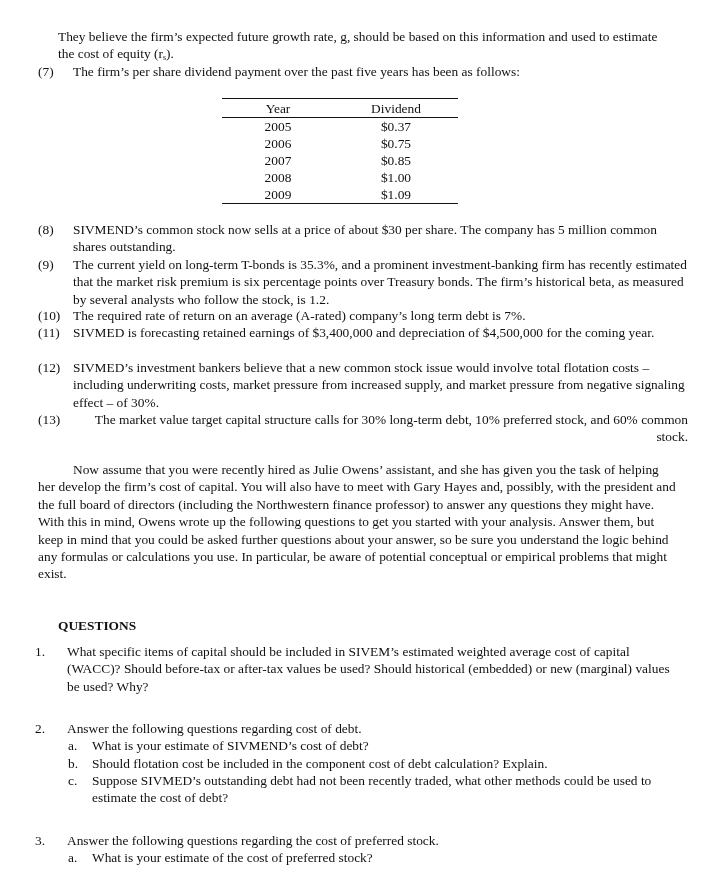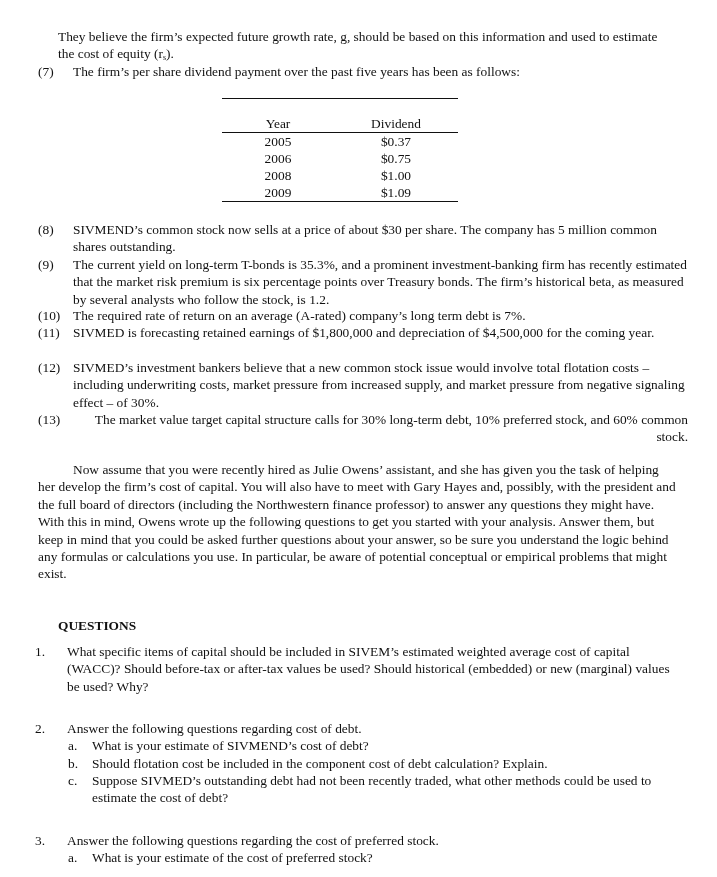--- a/index.html
+++ b/index.html
@@ -46,21 +46,21 @@
     table.div-table th, table.div-table td {
       text-align: center;
       font-weight: normal;
       padding: 0;
       line-height: 17px;
       height: 17px;
     }
     table.div-table thead tr th {
       border-top: 1px solid #111;
       border-bottom: 1px solid #111;
-      padding-top: 16px;
+      padding-top: 1px;
     }
     table.div-table tbody tr:last-child td {
       border-bottom: 1.4px solid #111;
     }
     table.div-table .col-year { width: 112px; }
     .main-para {
       position: absolute;
       left: 38px;
       top: 461px;
       width: 640px;
@@ -119,20 +119,24 @@
   <tbody>
     <tr>
       <td>2005</td>
       <td>$0.37</td>
     </tr>
     <tr>
       <td>2006</td>
       <td>$0.75</td>
     </tr>
     <tr>
+      <td>2007</td>
+      <td>$0.85</td>
+    </tr>
+    <tr>
       <td>2008</td>
       <td>$1.00</td>
     </tr>
     <tr>
       <td>2009</td>
       <td>$1.09</td>
     </tr>
   </tbody>
 </table>
 
@@ -143,21 +147,21 @@
 <div class="numbered" style="top:256px;">
   <span class="num">(9)</span>
   <span class="txt">The current yield on long-term T-bonds is 35.3%, and a prominent investment-banking firm has recently estimated that the market risk premium is six percentage points over Treasury bonds. The firm’s historical beta, as measured by several analysts who follow the stock, is 1.2.</span>
 </div>
 <div class="numbered" style="top:307px;">
   <span class="num">(10)</span>
   <span class="txt">The required rate of return on an average (A-rated) company’s long term debt is 7%.</span>
 </div>
 <div class="numbered" style="top:324px;">
   <span class="num">(11)</span>
-  <span class="txt">SIVMED is forecasting retained earnings of $1,800,000 and depreciation of $4,500,000 for the coming year.</span>
+  <span class="txt">SIVMED is forecasting retained earnings of $3,400,000 and depreciation of $4,500,000 for the coming year.</span>
 </div>
 <div class="numbered" style="top:359px;">
   <span class="num">(12)</span>
   <span class="txt">SIVMED’s investment bankers believe that a new common stock issue would involve total flotation costs – including underwriting costs, market pressure from increased supply, and market pressure from negative signaling effect – of 30%.</span>
 </div>
 <div class="numbered" style="top:411px;text-align:right;">
   <span class="num">(13)</span>
   <span class="txt">The market value target capital structure calls for 30% long-term debt, 10% preferred stock, and 60% common stock.</span>
 </div>
 

